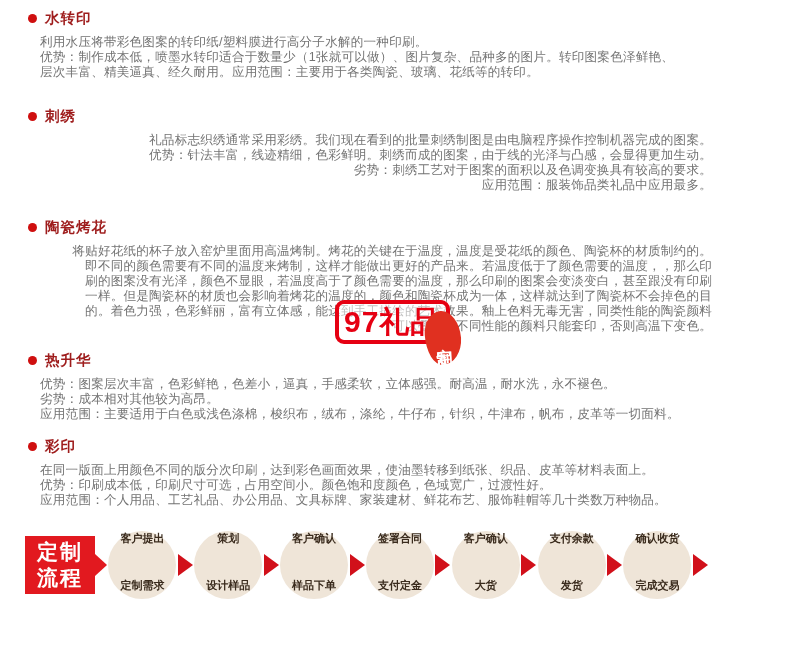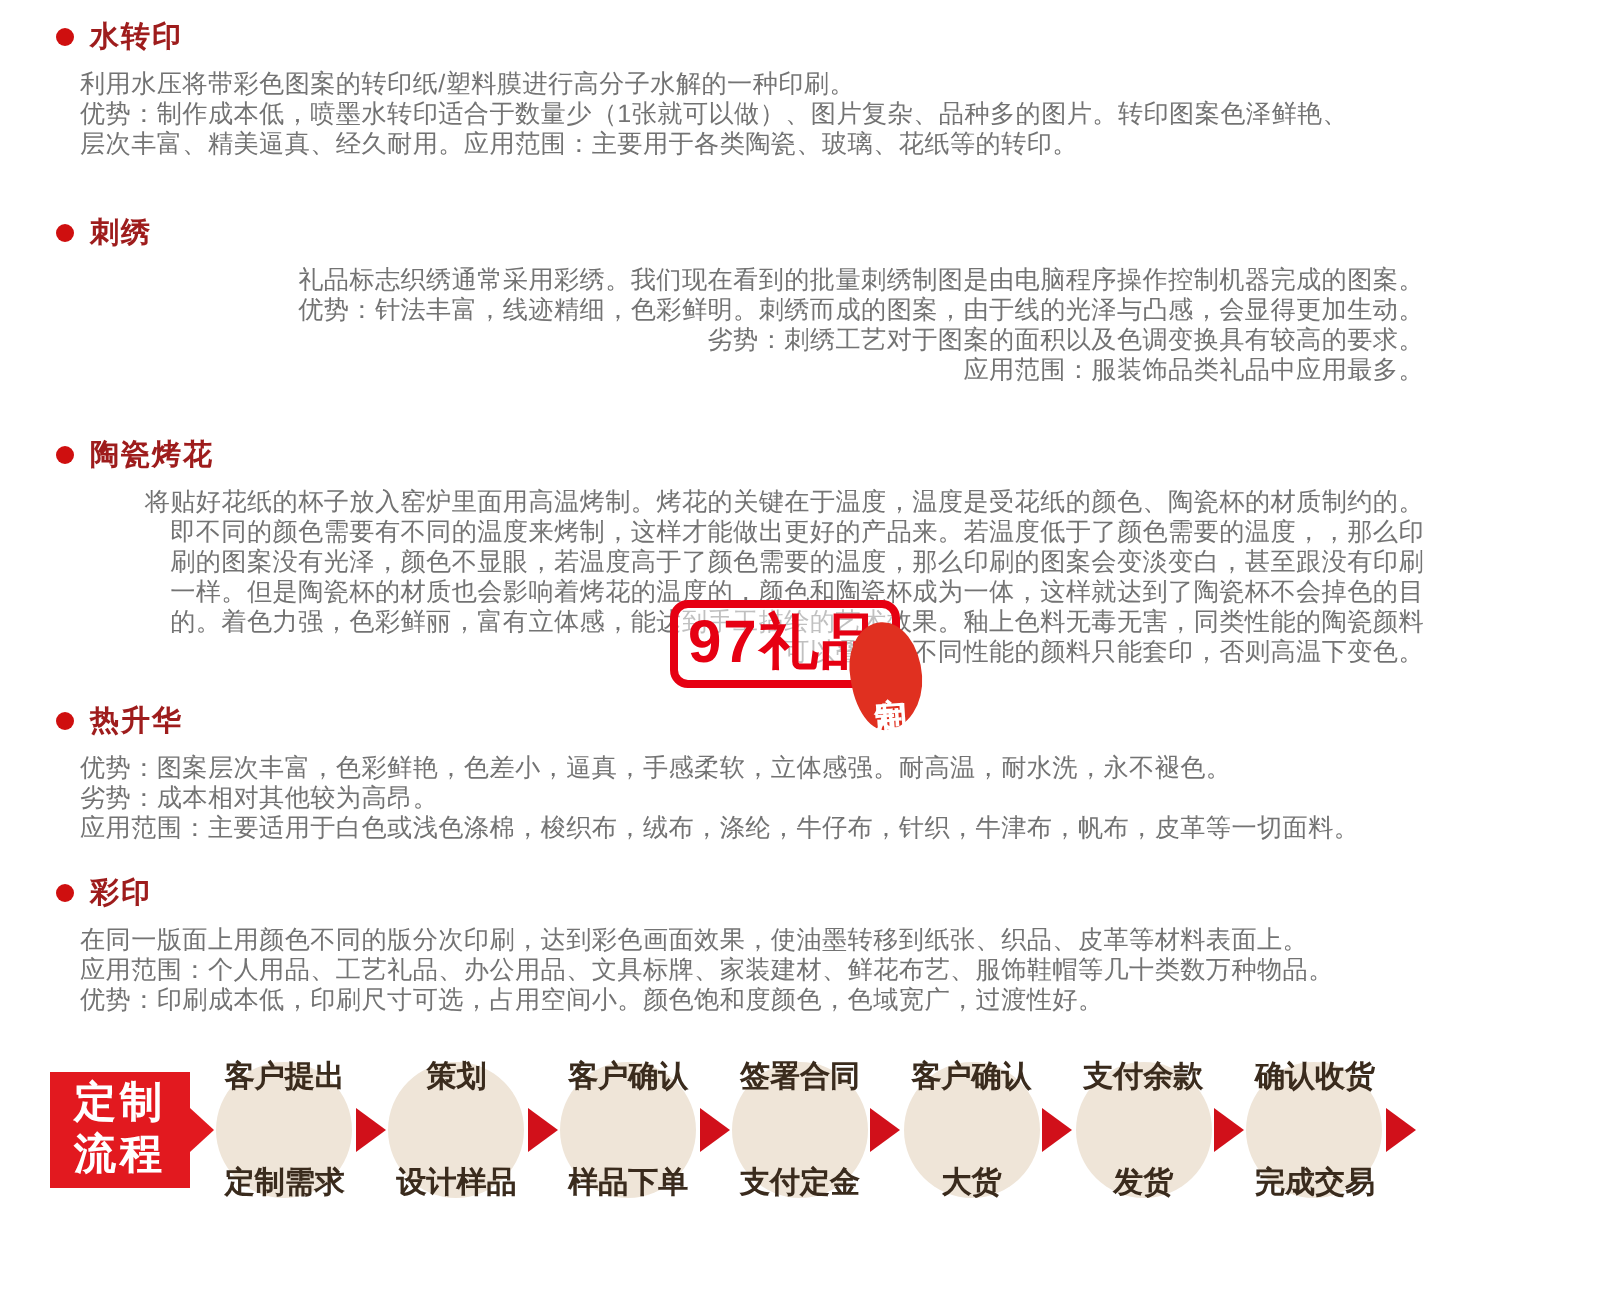--- a/index.html
+++ b/index.html
@@ -110,27 +110,28 @@
     border-top: 11px solid transparent;
     border-bottom: 11px solid transparent;
   }
   .step {
     width: 68px; height: 68px;
     border-radius: 50%;
     background: #efe5d8;
     display: flex;
     flex-direction: column;
     align-items: center;
-    justify-content: space-between;
+    justify-content: flex-start;
     color: #3a2b1d;
-    font-size: 15px;
+    font-size: 11px;
     font-weight: bold;
     line-height: 15px;
     text-align: center;
     flex: 0 0 auto;
+    gap: 32px;
   }
   .arrow {
     width: 0; height: 0;
     border-left: 15px solid #d1101a;
     border-top: 11px solid transparent;
     border-bottom: 11px solid transparent;
     flex: 0 0 auto;
   }
 </style>
 </head>
@@ -191,22 +192,22 @@
       </div>
     </section>
 
     <section class="sec-5">
       <div class="sec-head">
         <span class="bullet"></span>
         <span class="sec-title">彩印</span>
       </div>
       <div class="sec-body">
         <div class="bline">在同一版面上用颜色不同的版分次印刷，达到彩色画面效果，使油墨转移到纸张、织品、皮革等材料表面上。</div>
+        <div class="bline">优势：印刷成本低，印刷尺寸可选，占用空间小。颜色饱和度颜色，色域宽广，过渡性好。</div>
         <div class="bline">应用范围：个人用品、工艺礼品、办公用品、文具标牌、家装建材、鲜花布艺、服饰鞋帽等几十类数万种物品。</div>
-        <div class="bline">优势：印刷成本低，印刷尺寸可选，占用空间小。颜色饱和度颜色，色域宽广，过渡性好。</div>
       </div>
     </section>
 
     <div class="flow">
       <div class="flow-box">
         <div>定制</div>
         <div>流程</div>
       </div>
 
       <div class="step">

